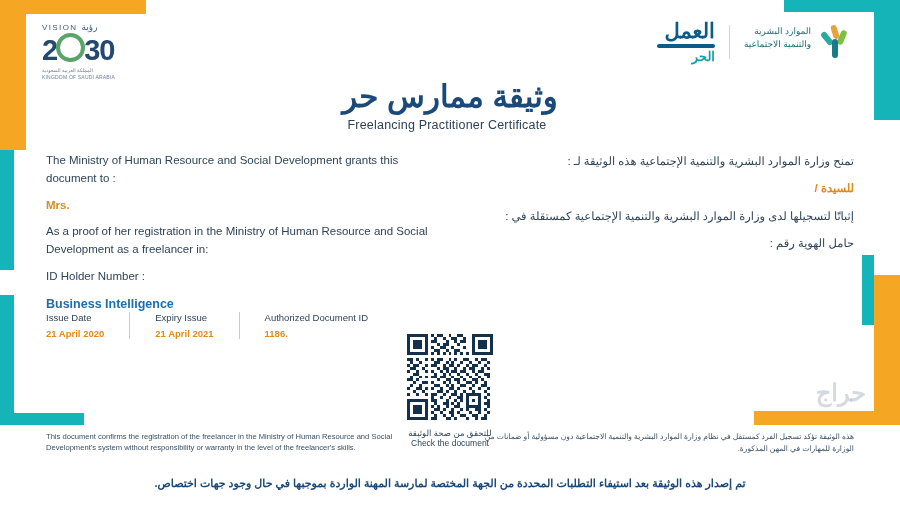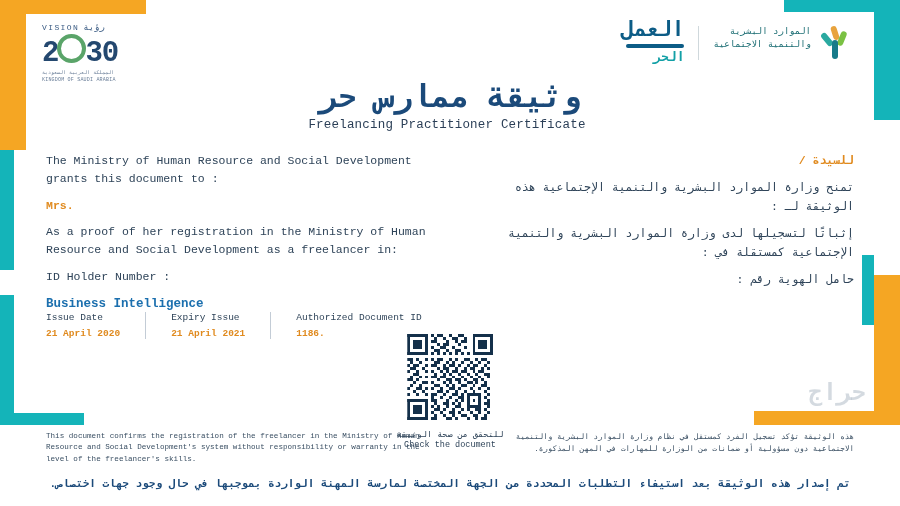--- a/index.html
+++ b/index.html
@@ -13,21 +13,20 @@
     height: 506px;
     overflow: hidden;
     font-family: "Liberation Sans", sans-serif;
   }
 
   #page {
     position: relative;
     width: 900px;
     height: 425px;
     background: #ffffff;
-    font-family: Liberation Mono, monospace;
   }
 
   
   .corner {
     position: absolute;
     pointer-events: none;
   }
   .c-tl-orange {
     left: 0; top: 0;
     width: 26px; height: 150px;
@@ -403,22 +402,22 @@
 
   <div class="body-en">
     <div class="blk">The Ministry of Human Resource and Social Development grants this document to :</div>
     <div class="blk val-orange">Mrs.</div>
     <div class="blk">As a proof of her registration in the Ministry of Human Resource and Social Development as a freelancer in:</div>
     <div class="blk">ID Holder Number :</div>
     <div class="blk val-blue">Business Intelligence</div>
   </div>
 
   <div class="body-ar">
+    <div class="blk">تمنح وزارة الموارد البشرية والتنمية الإجتماعية هذه الوثيقة لـ :</div>
     <div class="blk val-orange">للسيدة /</div>
-    <div class="blk">تمنح وزارة الموارد البشرية والتنمية الإجتماعية هذه الوثيقة لـ :</div>
     <div class="blk">إثباتًا لتسجيلها لدى وزارة الموارد البشرية والتنمية الإجتماعية كمستقلة في :</div>
     <div class="blk">حامل الهوية رقم :</div>
   </div>
 
   <div class="meta-en">
     <div class="meta-cell">
       <div class="meta-label">Issue Date</div>
       <div class="meta-value">21 April 2020</div>
     </div>
     <div class="meta-cell">

